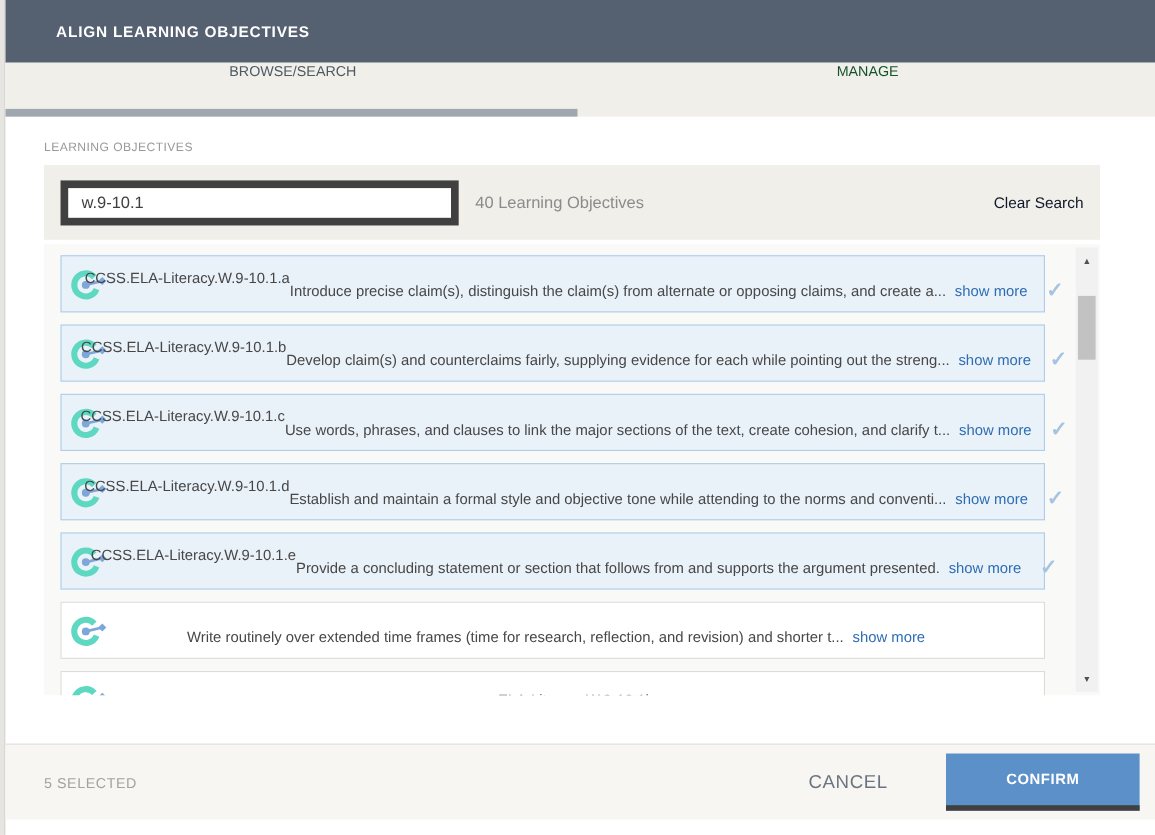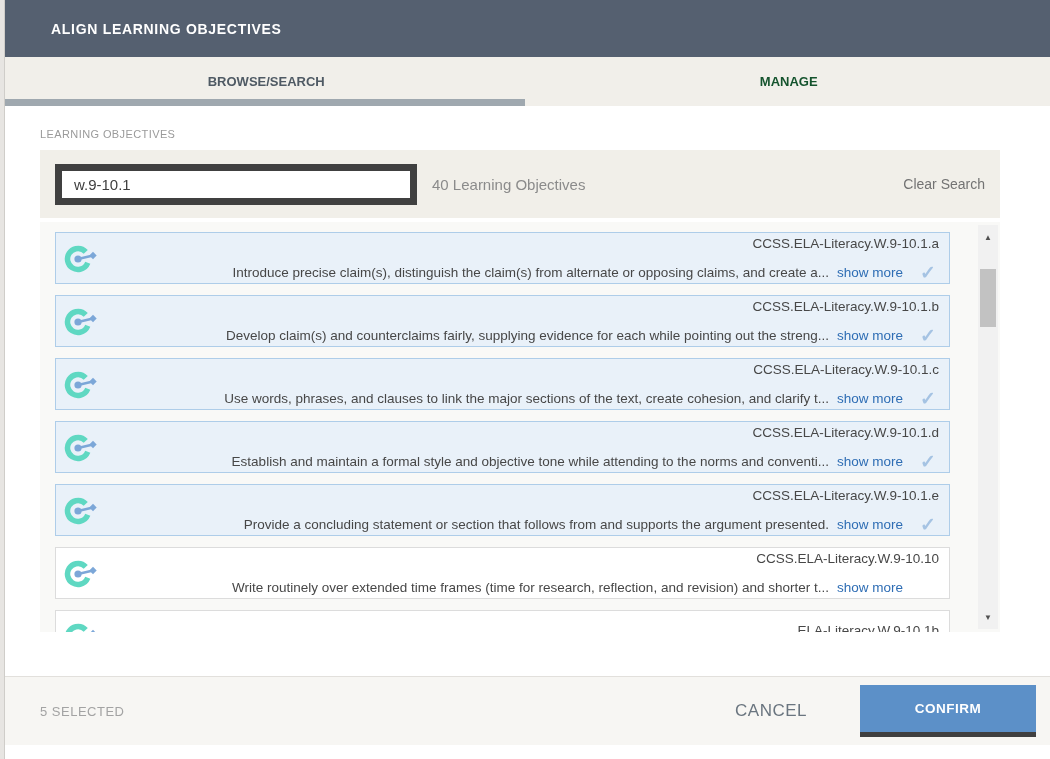--- a/index.html
+++ b/index.html
@@ -11,48 +11,48 @@
               background:#E7E5E2; border-right:1px solid #CFCDC9; }
 
   .modal { position:absolute; left:5px; top:0; width:1045px; height:759px; background:#fff; }
 
   
   .modal-header { height:57px; background:#556070; display:flex; align-items:center; padding-left:46px; }
   .modal-title { color:#ffffff; font-size:14px; font-weight:bold; letter-spacing:0.7px; }
 
   
   .tabbar { position:relative; height:49px; background:#F1EFEA; display:flex; }
-  .tab { flex:1; display:flex; align-items:center; justify-content:center;
-         font-size:13px; cursor:pointer;font-weight:bold; }
+  .tab { flex:1; display:flex; justify-content:center;
+         font-size:13px; cursor:pointer; }
   .tab-browse { color:#4F5A64; }
   .tab-manage { color:#14532d; }
   .tab-indicator { position:absolute; left:0; bottom:0; width:520px; height:7px; background:#9FA8AF; }
 
   
   .section-label { position:absolute; left:35px; top:128px; font-size:11px;
                    color:#9A9A9A; letter-spacing:0.4px; }
   .search-strip { position:absolute; left:35px; top:150px; width:960px; height:68px;
                   background:#F1EFE9; display:flex; align-items:center; }
   .search-input { margin-left:15px; width:362px; height:41px; border:7px solid #404040;
                   font-size:15px; padding:0 12px; color:#3F3F3F; background:#fff;
                   font-family:"Liberation Sans", sans-serif; outline:none; }
   .results-count { margin-left:15px; font-size:15px; color:#8B8B8B; }
-  .clear-search { margin-left:auto; margin-right:15px; font-size:14px; color:#737373;
+  .clear-search { margin-left:auto; margin-right:15px; font-size:14px; color:#0f172a;
                   cursor:pointer; text-decoration:none; }
 
   
   .list { position:absolute; left:35px; top:222px; width:960px; height:410px;
           background:#F9F9F7; overflow:hidden; }
   .rows { position:absolute; left:15px; top:0; width:895px; }
   .row { height:52px; margin-top:11px; background:#fff; border:1px solid #DCDCDC;
          display:flex; align-items:center; padding:0 10px 0 8px; }
   .rows .row:first-child { margin-top:10px; }
   .row.selected { background:#E9F1F9; border-color:#AECDE9; }
   .row-icon { width:36px; height:36px; flex:none; margin-right:8px; }
-  .row-text { flex:1; min-width:0; display:flex; flex-direction:column; justify-content:center;align-items:flex-end; }
+  .row-text { flex:1; min-width:0; display:flex; flex-direction:row; justify-content:center; }
   .row-code { font-size:13.5px; color:#474747; line-height:17px; white-space:nowrap; }
   .row-line2 { display:flex; align-items:center;margin-top:12px; }
   .row-desc { flex:1; font-size:13.5px; color:#474747; line-height:17px;
               white-space:nowrap; overflow:hidden; }
   .show-more { font-size:13.5px; color:#2E6DB4; margin-left:8px; white-space:nowrap;
                cursor:pointer; text-decoration:none; }
   .check { color:#A5C3E3; font-size:19px; font-weight:bold; margin-left:14px;
            width:22px; text-align:center; line-height:17px; }
   .row:not(.selected) .check { visibility:hidden; }
 
@@ -196,21 +196,20 @@
         </div>
 
         <div class="row">
           <svg class="row-icon" viewBox="0 0 36 36">
             <circle cx="14" cy="19" r="10.5" fill="none" stroke="#5FD8C2" stroke-width="5.5" stroke-dasharray="53.9 12.1" stroke-dashoffset="59.9" transform="rotate(-12 14 19)"></circle>
             <circle cx="14" cy="19" r="3.6" fill="#7CA7D8"></circle>
             <line x1="14" y1="19" x2="29" y2="15.5" stroke="#7CA7D8" stroke-width="2.4"></line>
             <rect x="26.4" y="12.9" width="5.2" height="5.2" fill="#7CA7D8" transform="rotate(45 29 15.5)"></rect>
           </svg>
           <div class="row-text">
-            <div class="row-code">CCSS.ELA-Literacy.W.9-10.10</div>
             <div class="row-line2">
               <span class="row-desc">Write routinely over extended time frames (time for research, reflection, and revision) and shorter t...</span>
               <a class="show-more" href="#">show more</a>
               <span class="check">✓</span>
             </div>
           </div>
         </div>
 
         <div class="row partial">
           <svg class="row-icon" viewBox="0 0 36 36">

